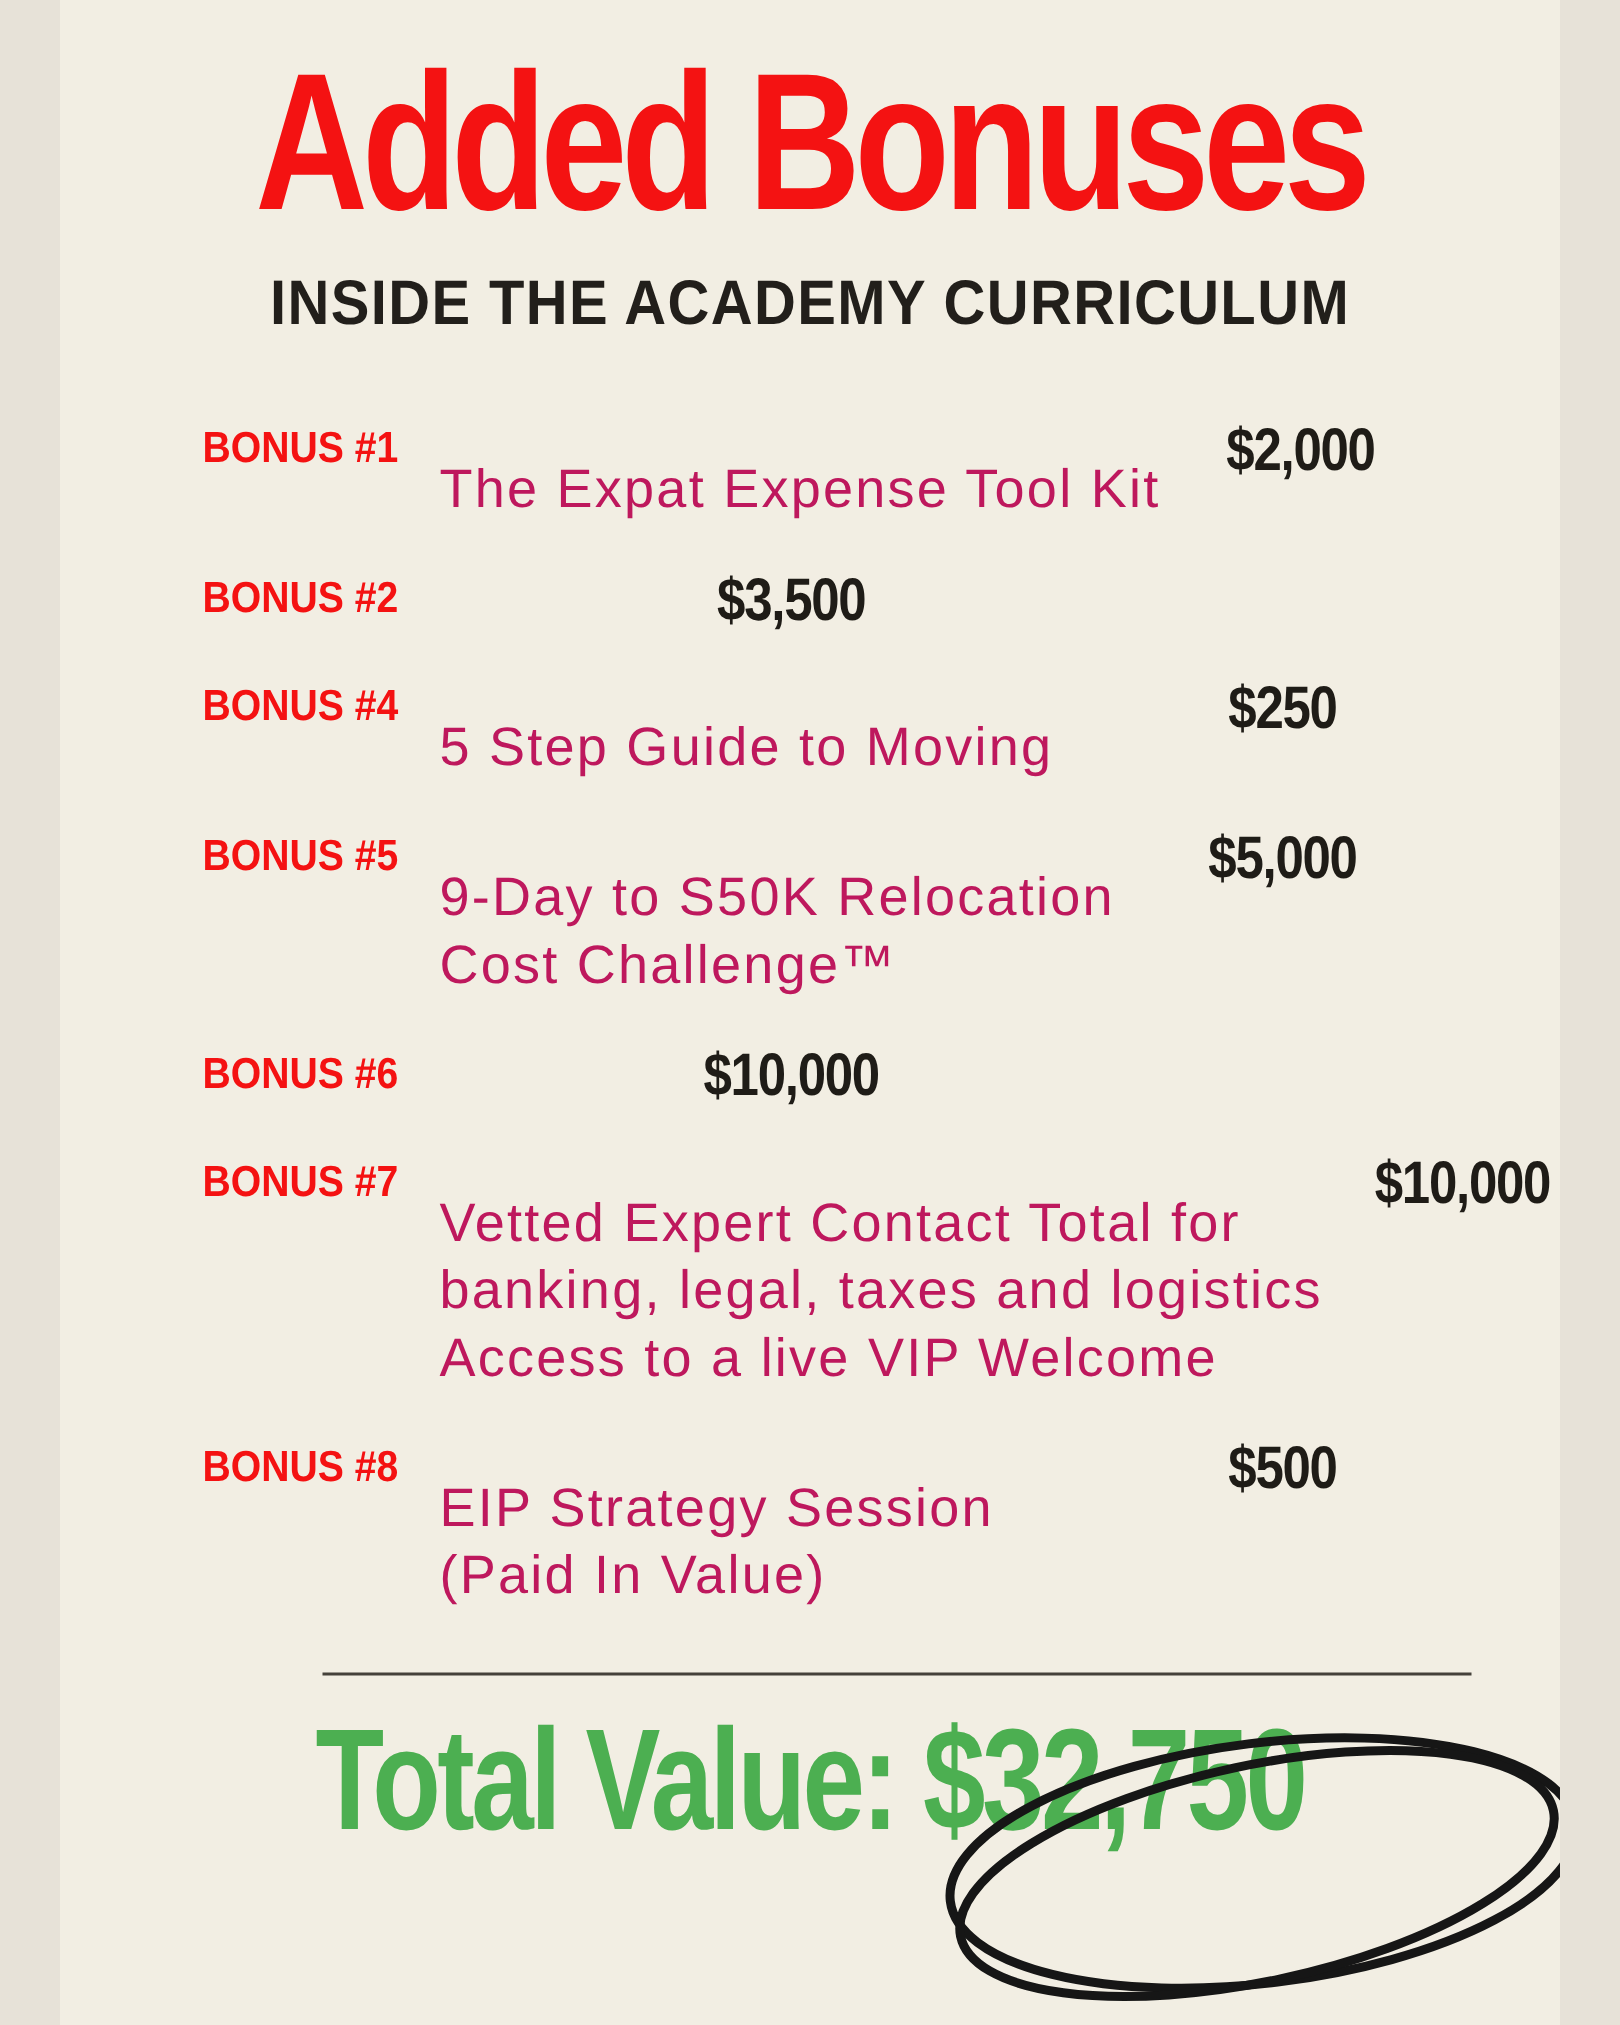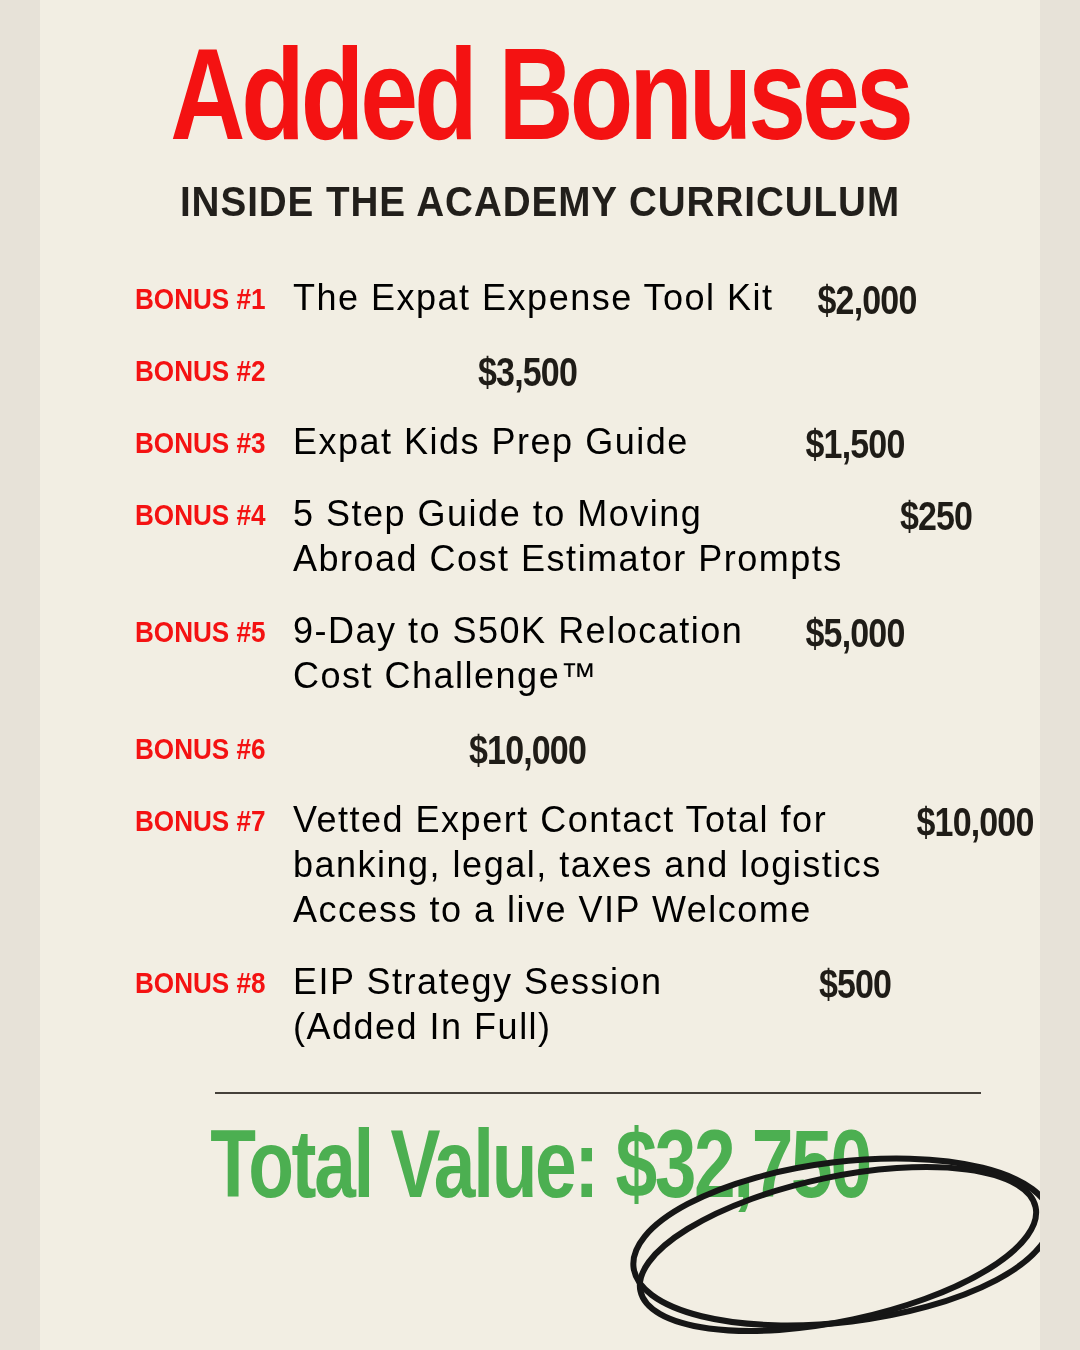--- a/index.html
+++ b/index.html
@@ -48,22 +48,23 @@
     line-height:1;
     padding-top:10px;
     transform:scaleX(0.90);
     transform-origin:left top;
     white-space:nowrap;
   }
   .row-desc{
     font-size:36px;
     line-height:45px;
     letter-spacing:1.5px;
-    color:#000000;
+    color:#be185d;
     font-weight:400;
+    margin-top:28px;
   }
   .desc-line{display:block;white-space:nowrap;}
   .row-value{
     font-size:40px;
     line-height:1;
     font-weight:700;
     letter-spacing:-1px;
     color:#1f1c17;
     text-align:center;
     padding-top:5px;
@@ -113,33 +114,25 @@
         <span class="desc-line">The Expat Expense Tool Kit</span>
       </div>
       <span class="row-value">$2,000</span>
     </div>
 
     <div class="row">
       <span class="row-label">BONUS #2</span>
       <span class="row-value">$3,500</span>
     </div>
 
-    <div class="row">
-      <span class="row-label">BONUS #3</span>
-      <div class="row-desc">
-        <span class="desc-line">Expat Kids Prep Guide</span>
-      </div>
-      <span class="row-value">$1,500</span>
-    </div>
 
     <div class="row">
       <span class="row-label">BONUS #4</span>
       <div class="row-desc">
         <span class="desc-line">5 Step Guide to Moving</span>
-        <span class="desc-line">Abroad Cost Estimator Prompts</span>
       </div>
       <span class="row-value">$250</span>
     </div>
 
     <div class="row">
       <span class="row-label">BONUS #5</span>
       <div class="row-desc">
         <span class="desc-line">9-Day to S50K Relocation</span>
         <span class="desc-line">Cost Challenge™</span>
       </div>
@@ -158,21 +151,21 @@
         <span class="desc-line">banking, legal, taxes and logistics</span>
         <span class="desc-line">Access to a live VIP Welcome</span>
       </div>
       <span class="row-value">$10,000</span>
     </div>
 
     <div class="row">
       <span class="row-label">BONUS #8</span>
       <div class="row-desc">
         <span class="desc-line">EIP Strategy Session</span>
-        <span class="desc-line">(Added In Full)</span>
+        <span class="desc-line">(Paid In Value)</span>
       </div>
       <span class="row-value">$500</span>
     </div>
 
   </div>
 
   <div class="divider"></div>
 
   <div class="total-text">
     <span>Total Value:</span>

